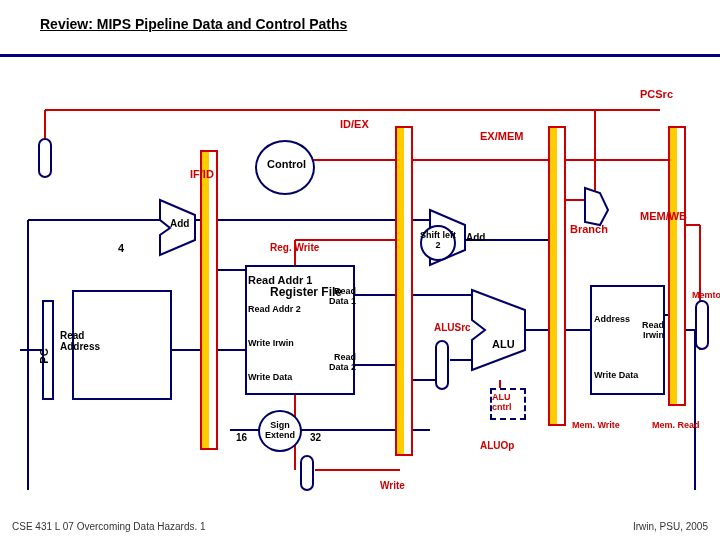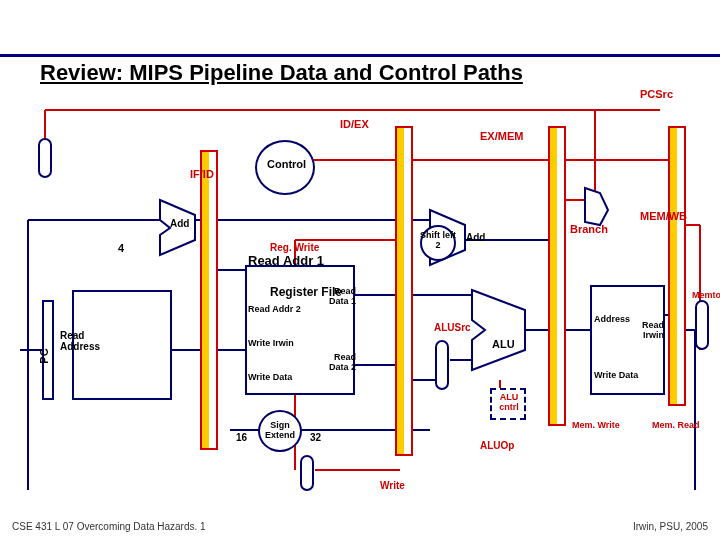--- a/index.html
+++ b/index.html
@@ -1,17 +1,17 @@
 <!DOCTYPE html>
 <html><head>
 <meta charset="utf-8">
 <style>
   * { box-sizing: border-box; margin: 0; padding: 0; }
   body { width: 720px; height: 540px; background: #fff; font-family: Arial, sans-serif; position: relative; overflow: hidden; }
-  .title { position: absolute; top: 16px; left: 40px; font-size: 22px; font-weight: bold; text-decoration: underline; color: #000; margin-top: 44px; }
+  .title { position: absolute; top: 16px; left: 40px; font-size: 14px; font-weight: bold; text-decoration: underline; color: #000; }
   .title-line { position: absolute; top: 54px; left: 0; width: 720px; height: 3px; background: #000080; }
   .diagram { position: absolute; top: 70px; left: 0; width: 720px; height: 420px; }
   .label { position: absolute; font-size: 11px; font-weight: bold; color: #000; white-space: nowrap; }
   .label-red { color: #c00; }
   .pipe-reg { position: absolute; border: 2px solid #c00; background: #fff; }
   .pipe-inner { position: absolute; top: 0; left: 0; right: 50%; bottom: 0; background: #fc0; }
   .block { position: absolute; border: 2px solid #006; background: #fff; }
   .mux { position: absolute; border: 2px solid #006; border-radius: 8px; background: #fff; }
   .oval { position: absolute; border: 2px solid #006; border-radius: 50%; background: #fff; }
   .footer-l { position: absolute; bottom: 8px; left: 12px; font-size: 10px; color: #333; }
@@ -96,42 +96,42 @@
 <div class="block" style="left:72px;top:220px;width:100px;height:110px;"></div>
 <div class="label" style="left:60px;top:260px;width:50px;white-space:normal;font-size:10px;">Read Address</div>
 
 <div class="mux" style="left:38px;top:68px;width:14px;height:40px;"></div>
 <div class="mux" style="left:435px;top:270px;width:14px;height:50px;"></div>
 <div class="mux" style="left:300px;top:385px;width:14px;height:36px;"></div>
 <div class="mux" style="left:695px;top:230px;width:14px;height:50px;"></div>
 
 <div class="block" style="left:245px;top:195px;width:110px;height:130px;"></div>
 <div class="label" style="left:270px;top:215px;font-size:12px;"><span>Register File</span></div>
-<div class="label" style="left:248px;top:183px;font-size:13px;">Read Addr 1</div>
+<div class="label" style="left:248px;top:204px;font-size:11px;">Read Addr 1</div>
 <div class="label" style="left:248px;top:234px;font-size:9px;">Read Addr 2</div>
 <div class="label" style="left:248px;top:268px;font-size:9px;">Write Irwin</div>
 <div class="label" style="left:248px;top:302px;font-size:9px;">Write Data</div>
 <div class="label" style="left:316px;top:216px;font-size:9px;width:40px;white-space:normal;text-align:right;">Read Data 1</div>
 <div class="label" style="left:316px;top:282px;font-size:9px;width:40px;white-space:normal;text-align:right;">Read Data 2</div>
 
 <div class="oval" style="left:258px;top:340px;width:44px;height:42px;"></div>
 <div class="label" style="left:258px;top:350px;font-size:9px;width:44px;white-space:normal;text-align:center;">Sign Extend</div>
 <div class="label" style="left:236px;top:362px;font-size:10px;">16</div>
 <div class="label" style="left:310px;top:362px;font-size:10px;">32</div>
 
 <div class="oval" style="left:420px;top:155px;width:36px;height:36px;"></div>
 <div class="label" style="left:420px;top:160px;font-size:9px;width:36px;white-space:normal;text-align:center;">Shift left 2</div>
 
 <div class="block" style="left:590px;top:215px;width:75px;height:110px;"></div>
 <div class="label" style="left:594px;top:244px;font-size:9px;">Address</div>
 <div class="label" style="left:634px;top:250px;font-size:9px;width:30px;white-space:normal;text-align:right;">Read Irwin</div>
 <div class="label" style="left:594px;top:300px;font-size:9px;">Write Data</div>
 
 <div class="block" style="left:490px;top:318px;width:36px;height:32px;border-style:dashed;"></div>
-<div class="label label-red" style="left:492px;top:322px;font-size:9px;width:34px;white-space:normal;text-align:center;">ALU cntrl</div>
+<div class="label label-red" style="left:492px;top:322px;font-size:9px;width:34px;white-space:normal;text-align:left;">ALU cntrl</div>
 
 <div class="label" style="left:118px;top:172px;">4</div>
 <div class="label" style="left:170px;top:148px;font-size:10px;">Add</div>
 <div class="label" style="left:466px;top:162px;font-size:10px;">Add</div>
 <div class="label" style="left:492px;top:268px;font-size:11px;">ALU</div>
 
 <div class="label label-red" style="left:640px;top:18px;">PCSrc</div>
 <div class="label label-red" style="left:340px;top:48px;">ID/EX</div>
 <div class="label label-red" style="left:480px;top:60px;">EX/MEM</div>
 <div class="label label-red" style="left:190px;top:98px;">IF/ID</div>

